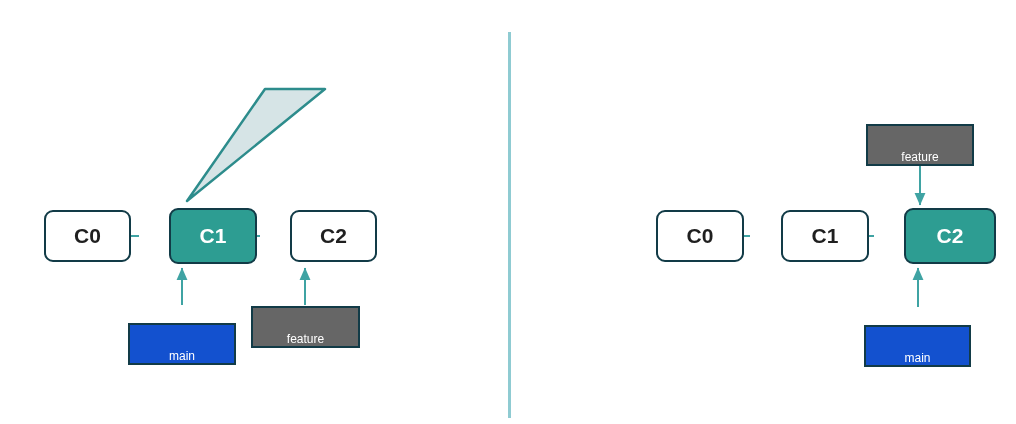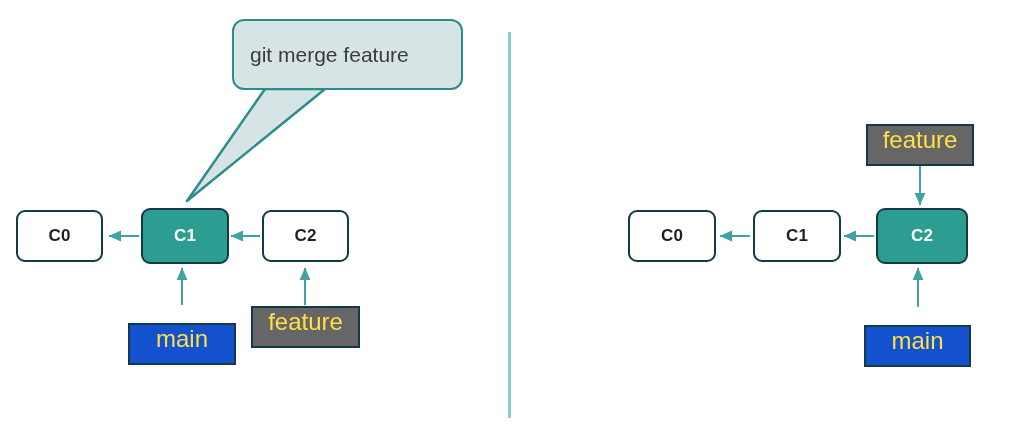--- a/index.html
+++ b/index.html
@@ -26,41 +26,42 @@
   }
   .node {
     position: absolute;
     box-sizing: border-box;
     border: 2px solid #123b47;
     border-radius: 9px;
     display: flex;
     align-items: center;
     justify-content: center;
     font-weight: bold;
-    font-size: 17px;
+    font-size: 21px;
     letter-spacing: 0.2px;
+    margin-left: 28px;
   }
   .node-plain {
     background: #ffffff;
     color: #1f1f1f;
   }
   .node-highlight {
     background: #2d9d92;
     color: #ffffff;
   }
   .branch-label {
     position: absolute;
     box-sizing: border-box;
     border: 2px solid #123b47;
     border-radius: 0;
     display: flex;
-    align-items: flex-start;
+    align-items: flex-end;
     justify-content: center;
-    font-size: 24px;
-    color: #fde047;
+    font-size: 12px;
+    color: #ffffff;
   }
   .branch-main {
     background: #1351cf;
     margin-top: 17px;
   }
   .branch-feature {
     background: #666666;
   }
   .bubble {
     position: absolute;
@@ -95,23 +96,20 @@
     <line x1="305" y1="305" x2="305" y2="268" stroke="#3fa3a3" stroke-width="2" marker-end="url(#arrowhead)"></line>
 
     <line x1="509.5" y1="32" x2="509.5" y2="418" stroke="#8fcbd2" stroke-width="3"></line>
 
     <line x1="750" y1="236" x2="720" y2="236" stroke="#3fa3a3" stroke-width="2" marker-end="url(#arrowhead)"></line>
     <line x1="874" y1="236" x2="844" y2="236" stroke="#3fa3a3" stroke-width="2" marker-end="url(#arrowhead)"></line>
     <line x1="920" y1="166" x2="920" y2="205" stroke="#3fa3a3" stroke-width="2" marker-end="url(#arrowhead)"></line>
     <line x1="918" y1="307" x2="918" y2="268" stroke="#3fa3a3" stroke-width="2" marker-end="url(#arrowhead)"></line>
   </svg>
 
-  <div class="bubble" style="left:232px; top:19px; width:231px; height:71px;">
-    <span>git merge feature</span>
-  </div>
 
   <div class="node node-plain" style="left:16px; top:210px; width:87px; height:52px;">
     <span>C0</span>
   </div>
 
   <div class="node node-highlight" style="left:141px; top:208px; width:88px; height:56px;">
     <span>C1</span>
   </div>
 
   <div class="node node-plain" style="left:262px; top:210px; width:87px; height:52px;">

